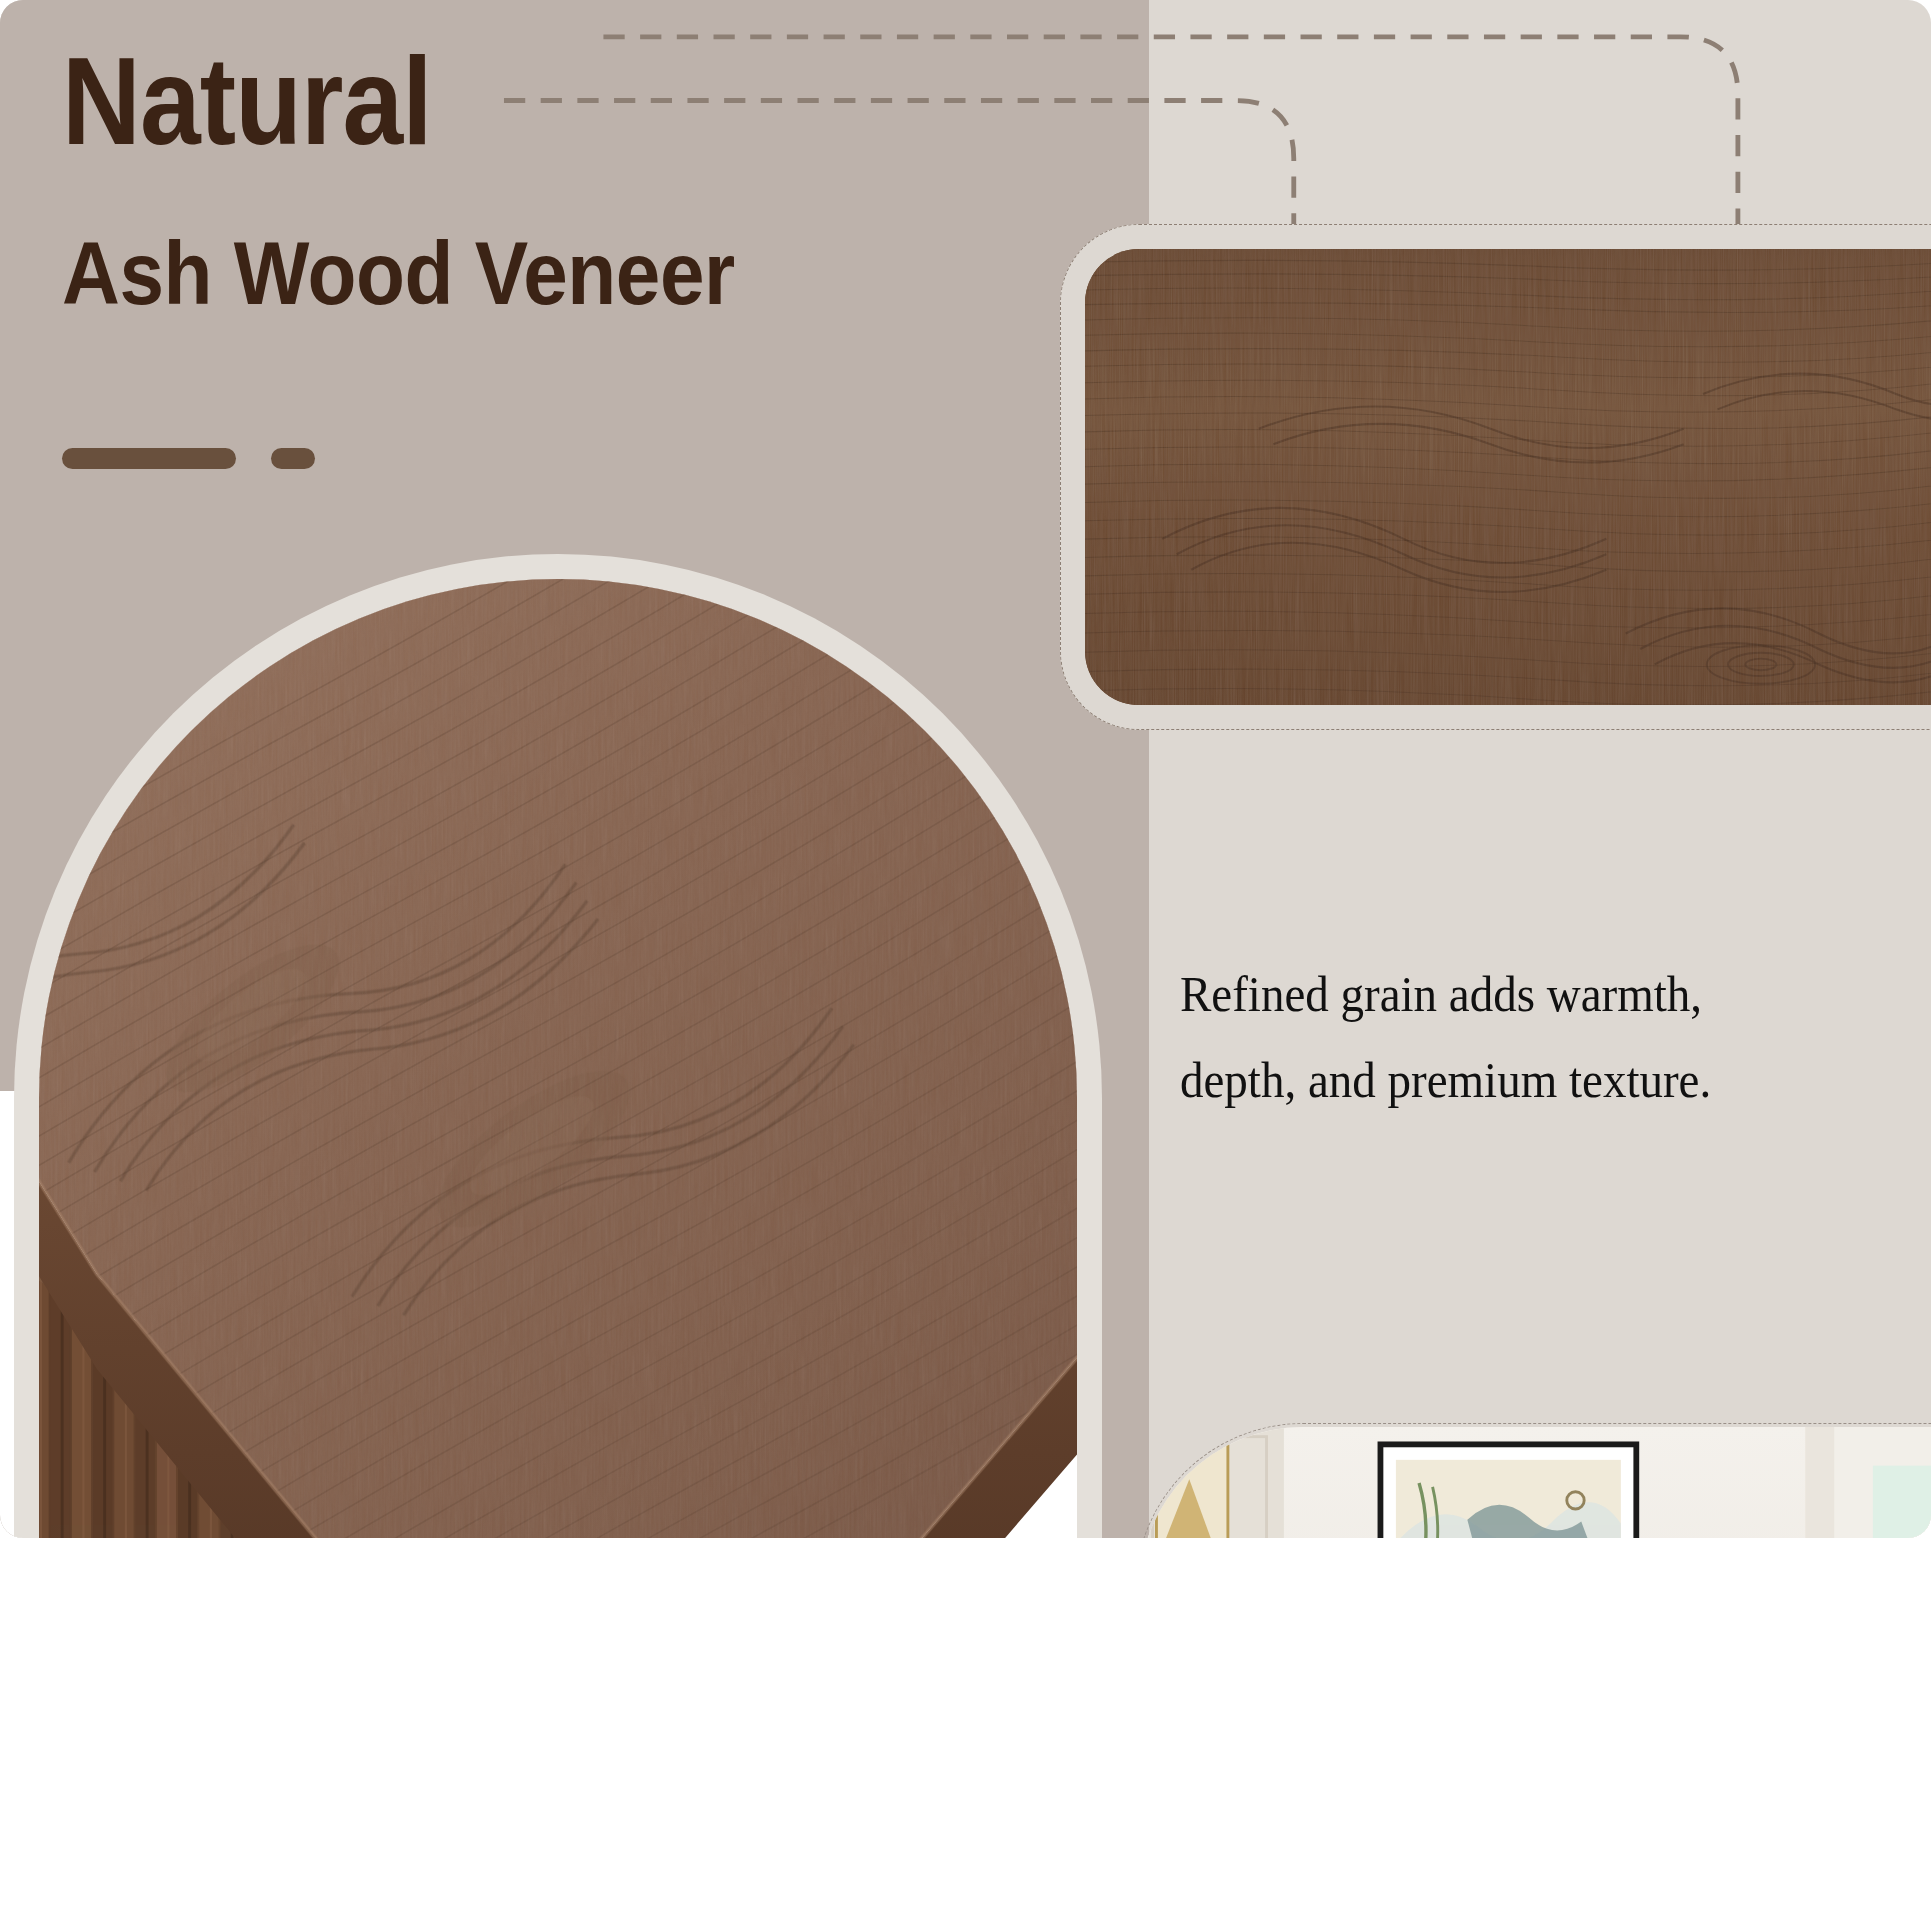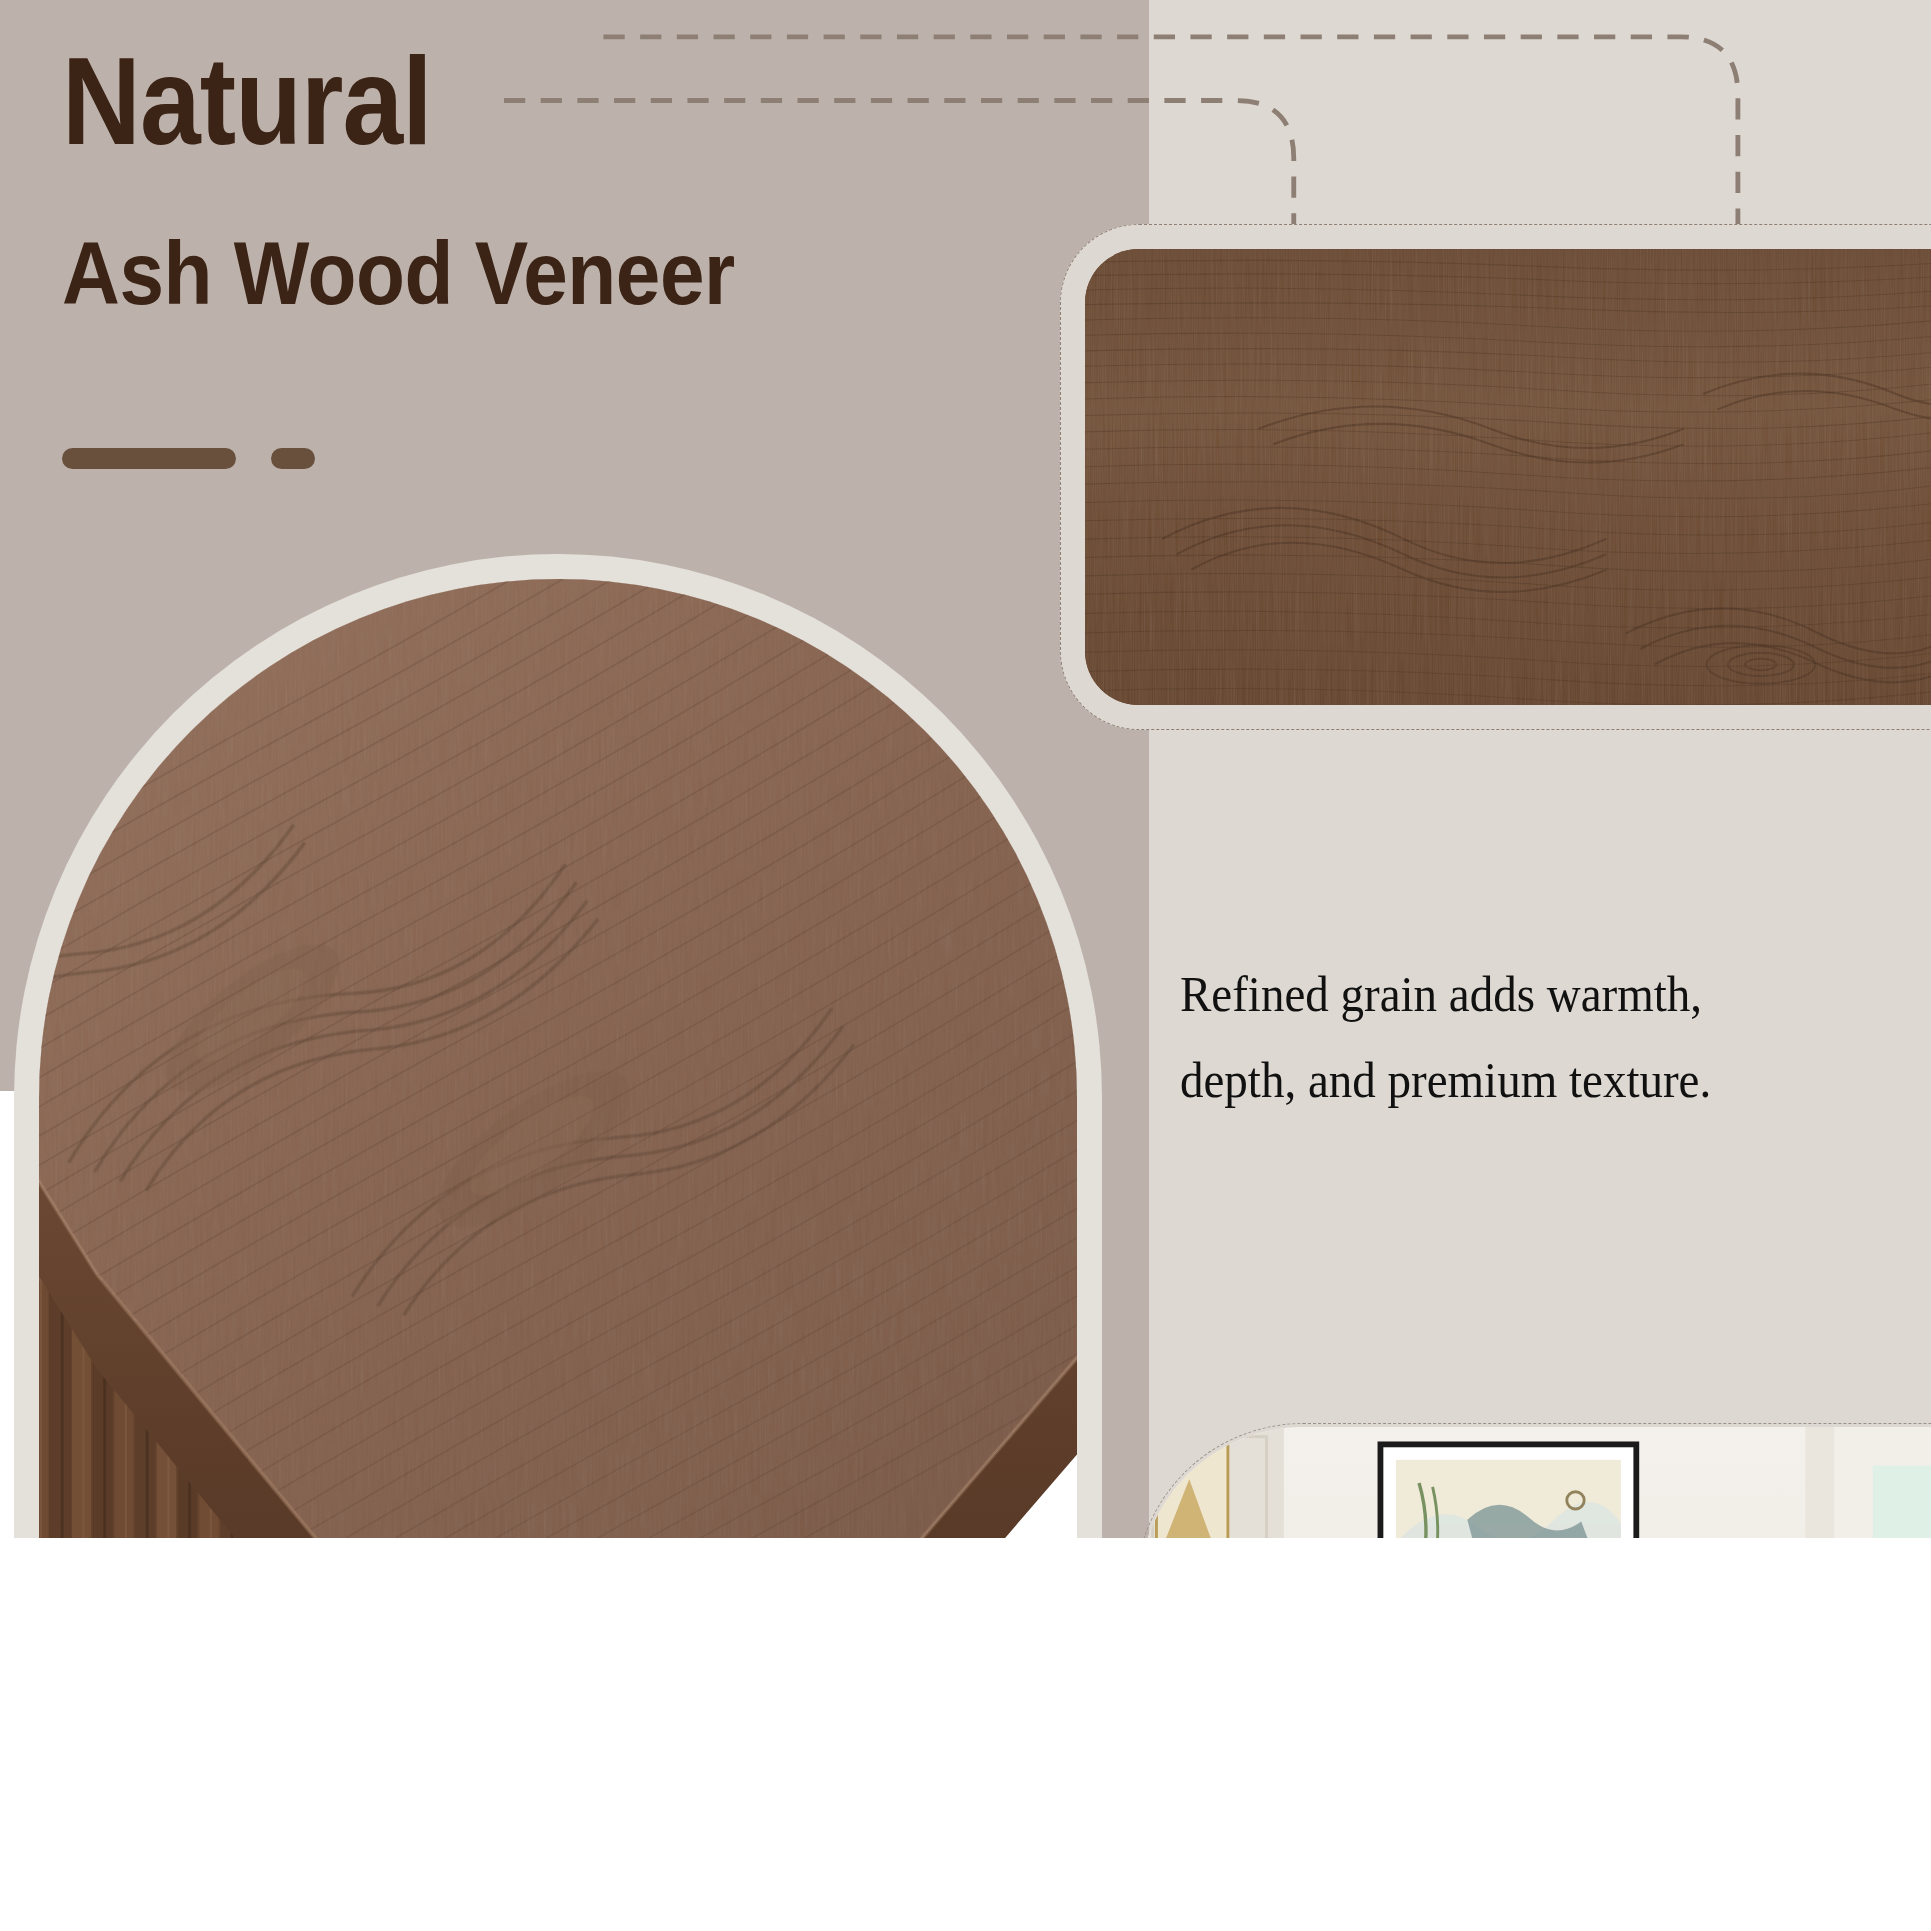--- a/index.html
+++ b/index.html
@@ -8,20 +8,21 @@
   body {
     font-family:"Liberation Sans", sans-serif;
     background:#fff;
     overflow:hidden;
     position:relative;
   }
   .stage {
     position:absolute; left:0; top:0;
     width:1931px; height:1538px;
     overflow:hidden;
+    border-radius:23px;
   }
 
   
   .bg-cream {
     position:absolute; left:0; top:0; width:1931px; height:1931px;
     background:#ddd8d2;
   }
   .bg-taupe {
     position:absolute; left:0; top:0; width:1149px; height:1931px;
     background:#bdb2ab;

